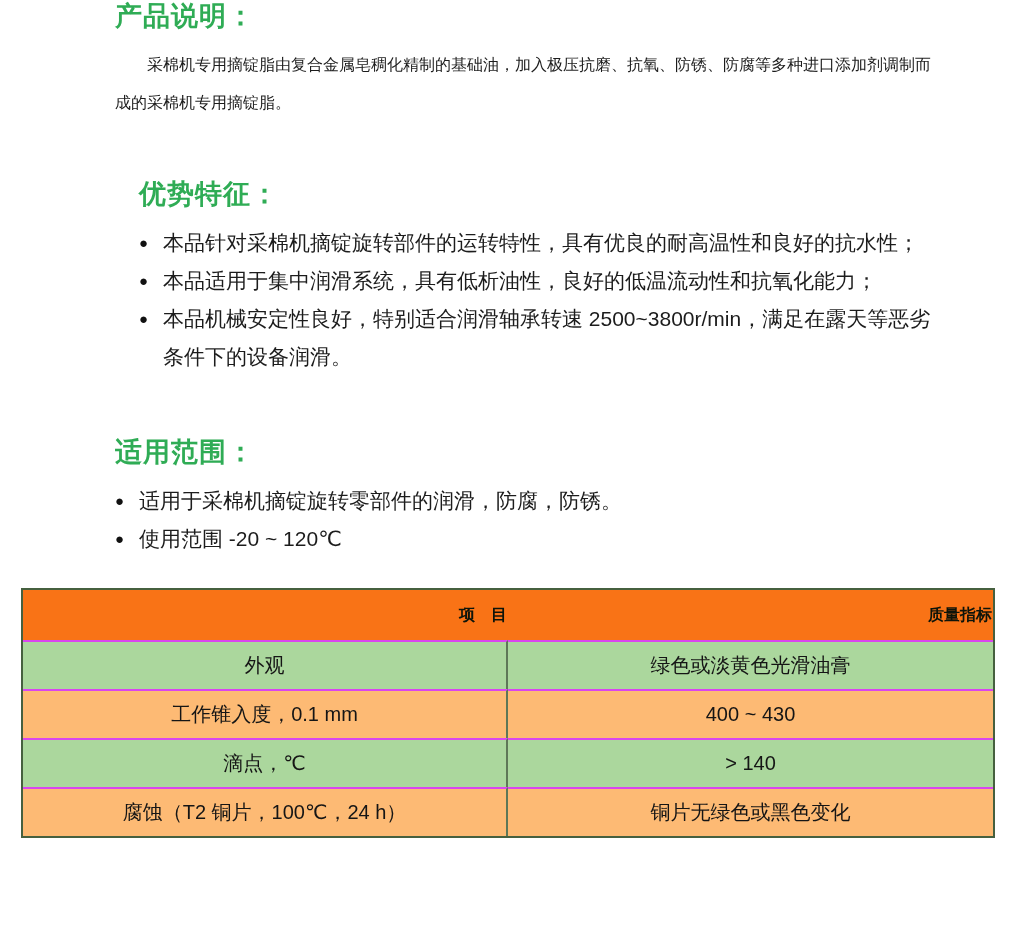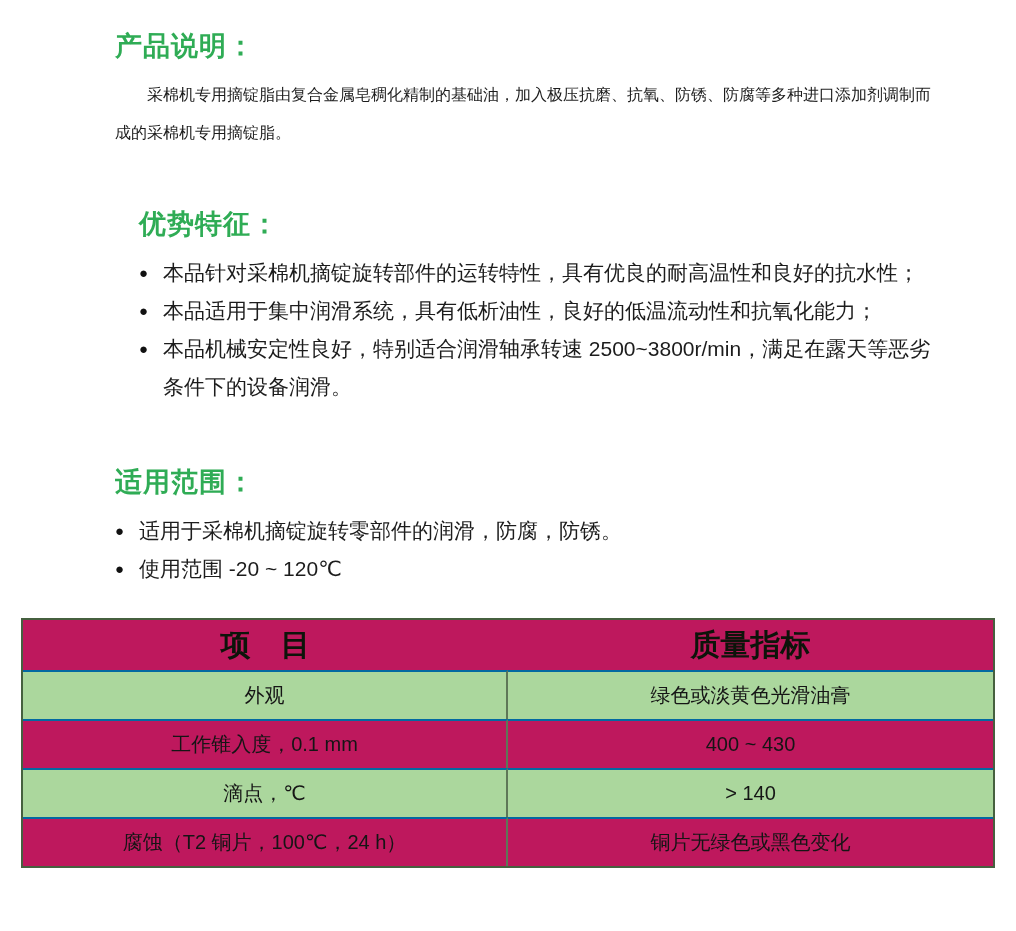--- a/index.html
+++ b/index.html
@@ -3,21 +3,21 @@
 <meta charset="utf-8">
 <style>
   html, body { margin: 0; padding: 0; }
   body {
     width: 1016px; height: 931px;
     background: #ffffff;
     font-family: "Liberation Sans", "DejaVu Sans", sans-serif;
     color: #1c1c1c;
     overflow: hidden;
   }
-  .doc { padding-top: 30px; }
+  .doc { }
 
   .sec { padding: 0 80px 0 115px; }
   .sec-heading {
     margin: 0 0 14px 0;
     font-size: 27px;
     font-weight: bold;
     color: #2fac55;
     letter-spacing: 1px;
     line-height: 32px;
   }
@@ -51,39 +51,39 @@
     margin: 30px 21px 0 21px;
     width: 974px;
     border-collapse: separate;
     border-spacing: 0;
     border: 2px solid #46603f;
     table-layout: fixed;
   }
   table.spec th {
     width: 50%;
     height: 48px;
-    background: #be185d;
+    background: #f97316;
     color: #0d140a;
-    font-size: 30px;
+    font-size: 16px;
     font-weight: bold;
-    text-align: center;
+    text-align: right;
     vertical-align: middle;
     border: none;
   }
   table.spec td {
     height: 45px;
     text-align: center;
     vertical-align: middle;
     font-size: 20px;
     color: #151515;
-    border-top: 2px solid #0369a1;
+    border-top: 2px solid #d946ef;
   }
   table.spec td:first-child { border-right: 2px solid #5e7757; }
   tr.row-green td { background: #abd79d; }
-  tr.row-white td { background: #be185d; }
+  tr.row-white td { background: #fdba74; }
 </style>
 </head>
 <body>
 
 <div class="doc">
 
   <section class="sec sec-product">
     <h2 class="sec-heading">产品说明：</h2>
     <p class="para">采棉机专用摘锭脂由复合金属皂稠化精制的基础油，加入极压抗磨、抗氧、防锈、防腐等多种进口添加剂调制而成的采棉机专用摘锭脂。</p>
   </section>

